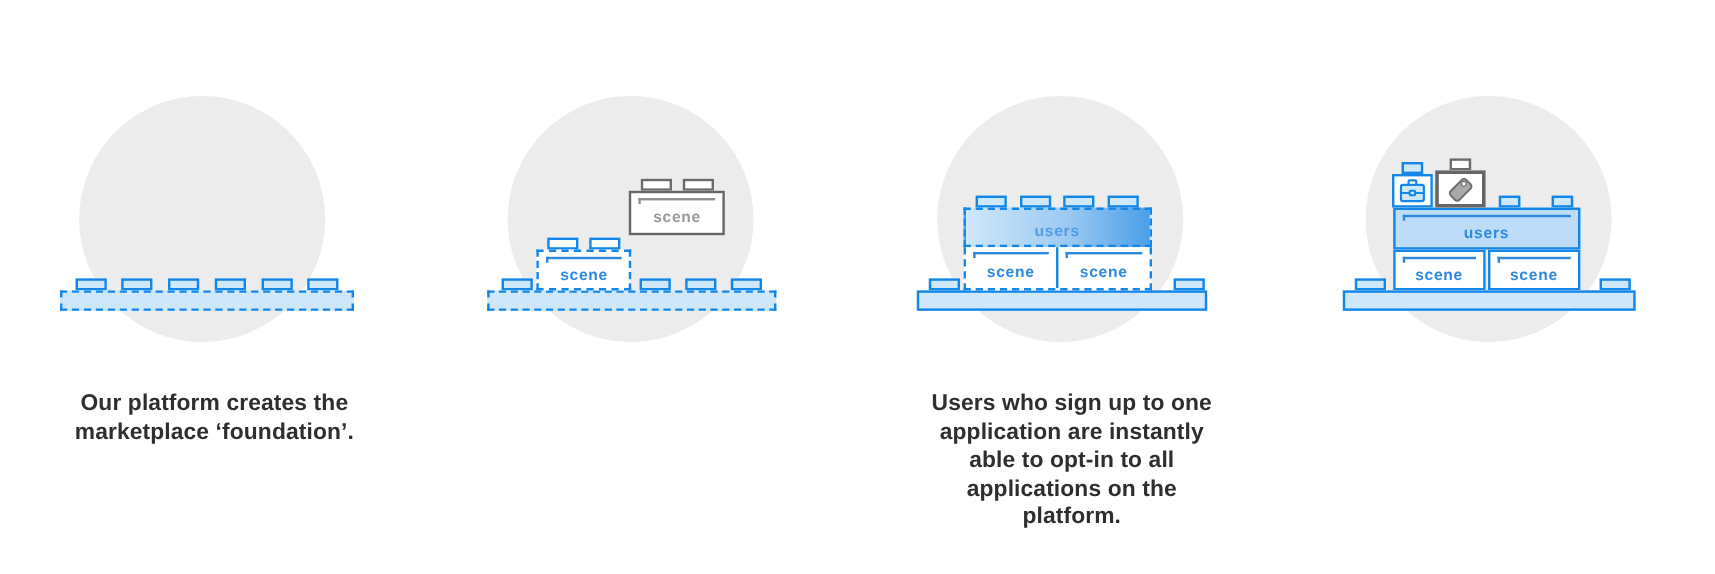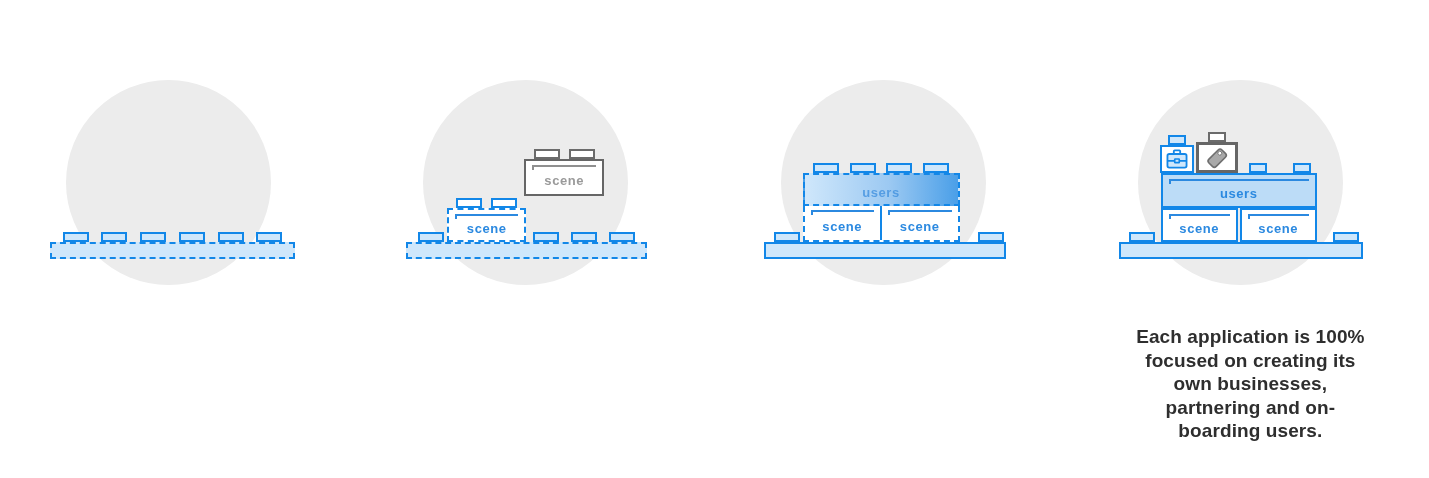--- a/index.html
+++ b/index.html
@@ -76,20 +76,22 @@
       <div class="studrow" style="left:50px; top:232px; width:245px;">
         <i class="stud"></i>
           <i class="stud"></i>
           <i class="stud"></i>
           <i class="stud"></i>
           <i class="stud"></i>
           <i class="stud"></i>
       </div>
       <div class="plate dashed" style="left:50px; top:242px; width:245px;"></div>
     </div>
+    <div class="caption">Our platform creates the
+marketplace ‘foundation’.</div>
   </div>
 
   <div class="panel">
     <div class="stage">
       <div class="circle"></div>
       <div class="studrow" style="left:49px; top:232px; width:241px;">
         <i class="stud"></i>
           <i class="stud"></i>
           <i class="stud"></i>
           <i class="stud"></i>
@@ -139,20 +141,25 @@
         <div class="half divider">
           <span class="shine"></span>
           <span class="bricklabel">scene</span>
         </div>
         <div class="half">
           <span class="shine"></span>
           <span class="bricklabel">scene</span>
         </div>
       </div>
     </div>
+    <div class="caption">Users who sign up to one
+application are instantly
+able to opt-in to all
+applications on the
+platform.</div>
   </div>
 
   <div class="panel">
     <div class="stage">
       <div class="circle"></div>
       <i class="stud" style="position:absolute; left:57px; top:232px;"></i>
       <i class="stud" style="position:absolute; left:261px; top:232px;"></i>
       <div class="plate" style="left:47px; top:242px; width:244px;"></div>
 
       <div class="studrow between" style="left:177px; top:163px; width:62px;">
@@ -194,20 +201,15 @@
         <span style="display:flex;">
           <svg width="26" height="26" viewBox="0 0 24 24">
             <g transform="rotate(-45 12 12)">
               <rect x="3.5" y="7.5" width="17" height="9.5" rx="2.5" fill="#a9a9a9" stroke="#6f6f6f" stroke-width="1.5"></rect>
               <circle cx="17" cy="10.7" r="1.8" fill="#ffffff" stroke="#6f6f6f" stroke-width="0.8"></circle>
             </g>
           </svg>
         </span>
       </div>
     </div>
-    <div class="caption">Each application is 100%
-focused on creating its
-own businesses,
-partnering and on-
-boarding users.</div>
   </div>
 
 </div>
 
 </body></html>

